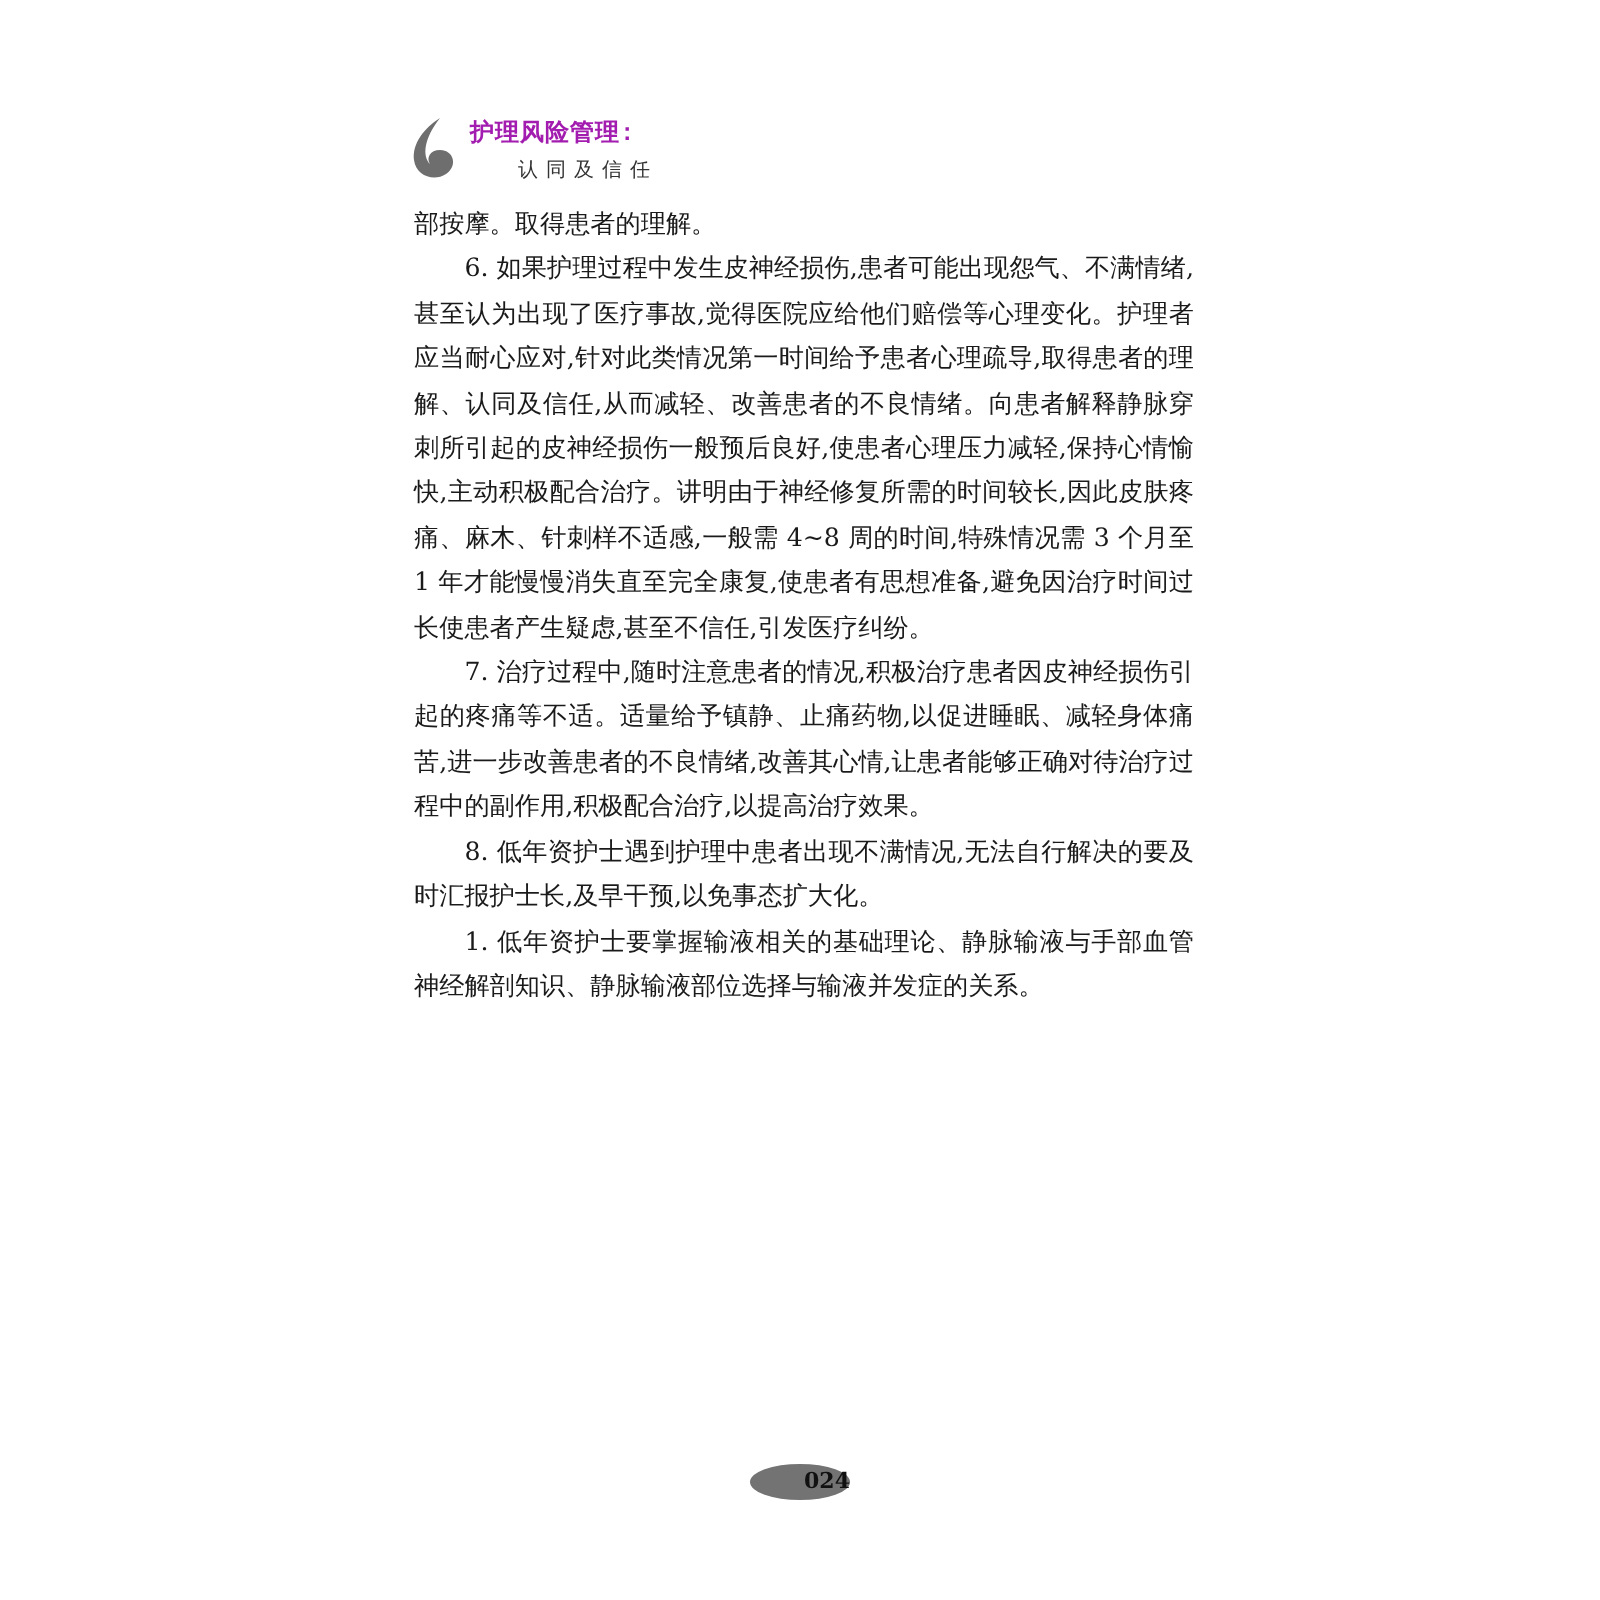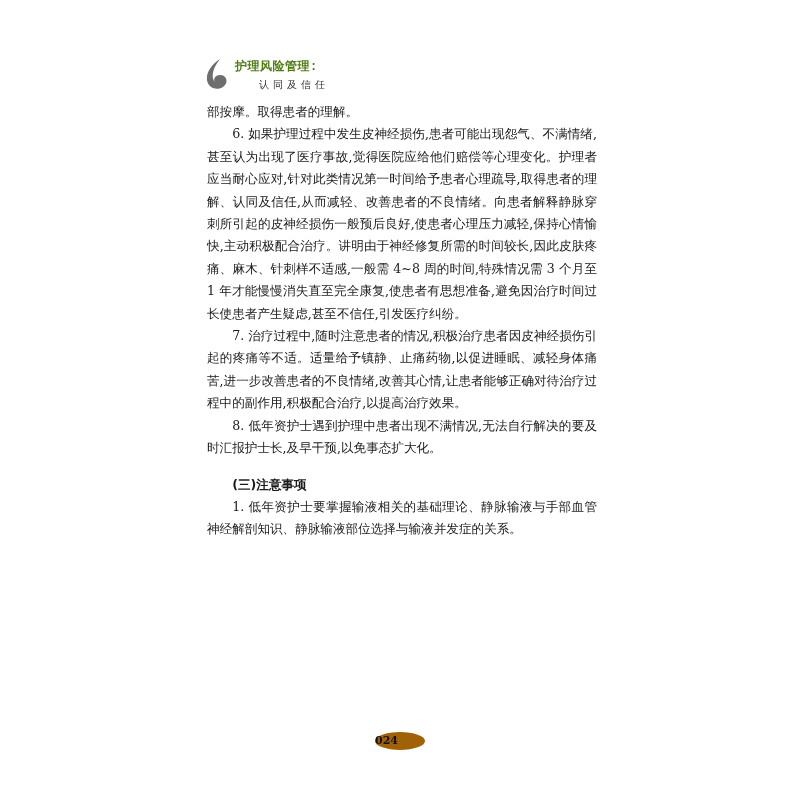--- a/index.html
+++ b/index.html
@@ -1,44 +1,43 @@
 <!DOCTYPE html>
 <html><head>
 <meta charset="utf-8">
 <style>
   html, body { margin: 0; padding: 0; background: #ffffff; }
   body { width: 800px; height: 800px; position: relative; overflow: hidden;
          font-family: "DejaVu Serif", "Liberation Serif", serif; color: #1a1a1a; }
   .header { position: absolute; left: 203px; top: 56px; width: 200px; height: 50px; }
   .logo { position: absolute; left: 0; top: 2px; width: 28px; height: 34px; }
   .book-title { position: absolute; left: 32px; top: 2px; font-family: Liberation Mono, monospace;
-                font-weight: bold; font-size: 12px; letter-spacing: 0.5px; color: #4d7c0f; white-space: nowrap; }
+                font-weight: bold; font-size: 12px; letter-spacing: 0.5px; color: #a21caf; white-space: nowrap; }
   .book-subtitle { position: absolute; left: 56px; top: 22px; font-size: 10px; letter-spacing: 4px; color: #333; white-space: nowrap; }
   .content { position: absolute; left: 207px; top: 101px; width: 390px; font-size: 12.6px; line-height: 22.4px; }
   .content p { margin: 0; text-align: justify; text-justify: inter-ideograph; }
   .content p.indent { text-indent: 2em; }
   .section-heading { font-family: "DejaVu Sans", "Liberation Sans", sans-serif; font-weight: bold; font-size: 12.6px;
                      margin-top: 14px !important; text-indent: 2em; }
   .page-num { position: absolute; left: 375px; top: 732px; width: 50px; height: 18px; border-radius: 50%;
-              background: #a16207; text-align: left; font-family: "DejaVu Serif", serif; font-weight: bold;
+              background: #737373; text-align: right; font-family: "DejaVu Serif", serif; font-weight: bold;
               font-size: 11px; line-height: 18px; color: #111; }
 </style>
 </head>
 <body>
 
 <div class="header">
   <svg class="logo" viewBox="0 0 28 34">
     <path d="M17 1 C 9 6, 3 14, 4 22 C 5 30, 14 33, 20 29 C 26 25, 24 17, 17 17 C 12 17, 10 21, 12 24 C 8 20, 9 11, 17 1 Z" fill="#6e6e6e"></path>
   </svg>
   <div class="book-title">护理风险管理:</div>
   <div class="book-subtitle">认同及信任</div>
 </div>
 
 <div class="content">
   <p>部按摩。取得患者的理解。</p>
   <p class="indent">6. 如果护理过程中发生皮神经损伤,患者可能出现怨气、不满情绪,甚至认为出现了医疗事故,觉得医院应给他们赔偿等心理变化。护理者应当耐心应对,针对此类情况第一时间给予患者心理疏导,取得患者的理解、认同及信任,从而减轻、改善患者的不良情绪。向患者解释静脉穿刺所引起的皮神经损伤一般预后良好,使患者心理压力减轻,保持心情愉快,主动积极配合治疗。讲明由于神经修复所需的时间较长,因此皮肤疼痛、麻木、针刺样不适感,一般需 4~8 周的时间,特殊情况需 3 个月至 1 年才能慢慢消失直至完全康复,使患者有思想准备,避免因治疗时间过长使患者产生疑虑,甚至不信任,引发医疗纠纷。</p>
   <p class="indent">7. 治疗过程中,随时注意患者的情况,积极治疗患者因皮神经损伤引起的疼痛等不适。适量给予镇静、止痛药物,以促进睡眠、减轻身体痛苦,进一步改善患者的不良情绪,改善其心情,让患者能够正确对待治疗过程中的副作用,积极配合治疗,以提高治疗效果。</p>
   <p class="indent">8. 低年资护士遇到护理中患者出现不满情况,无法自行解决的要及时汇报护士长,及早干预,以免事态扩大化。</p>
-  <p class="section-heading">(三)注意事项</p>
   <p class="indent">1. 低年资护士要掌握输液相关的基础理论、静脉输液与手部血管神经解剖知识、静脉输液部位选择与输液并发症的关系。</p>
 </div>
 
 <div class="page-num">024</div>
 
 </body></html>

